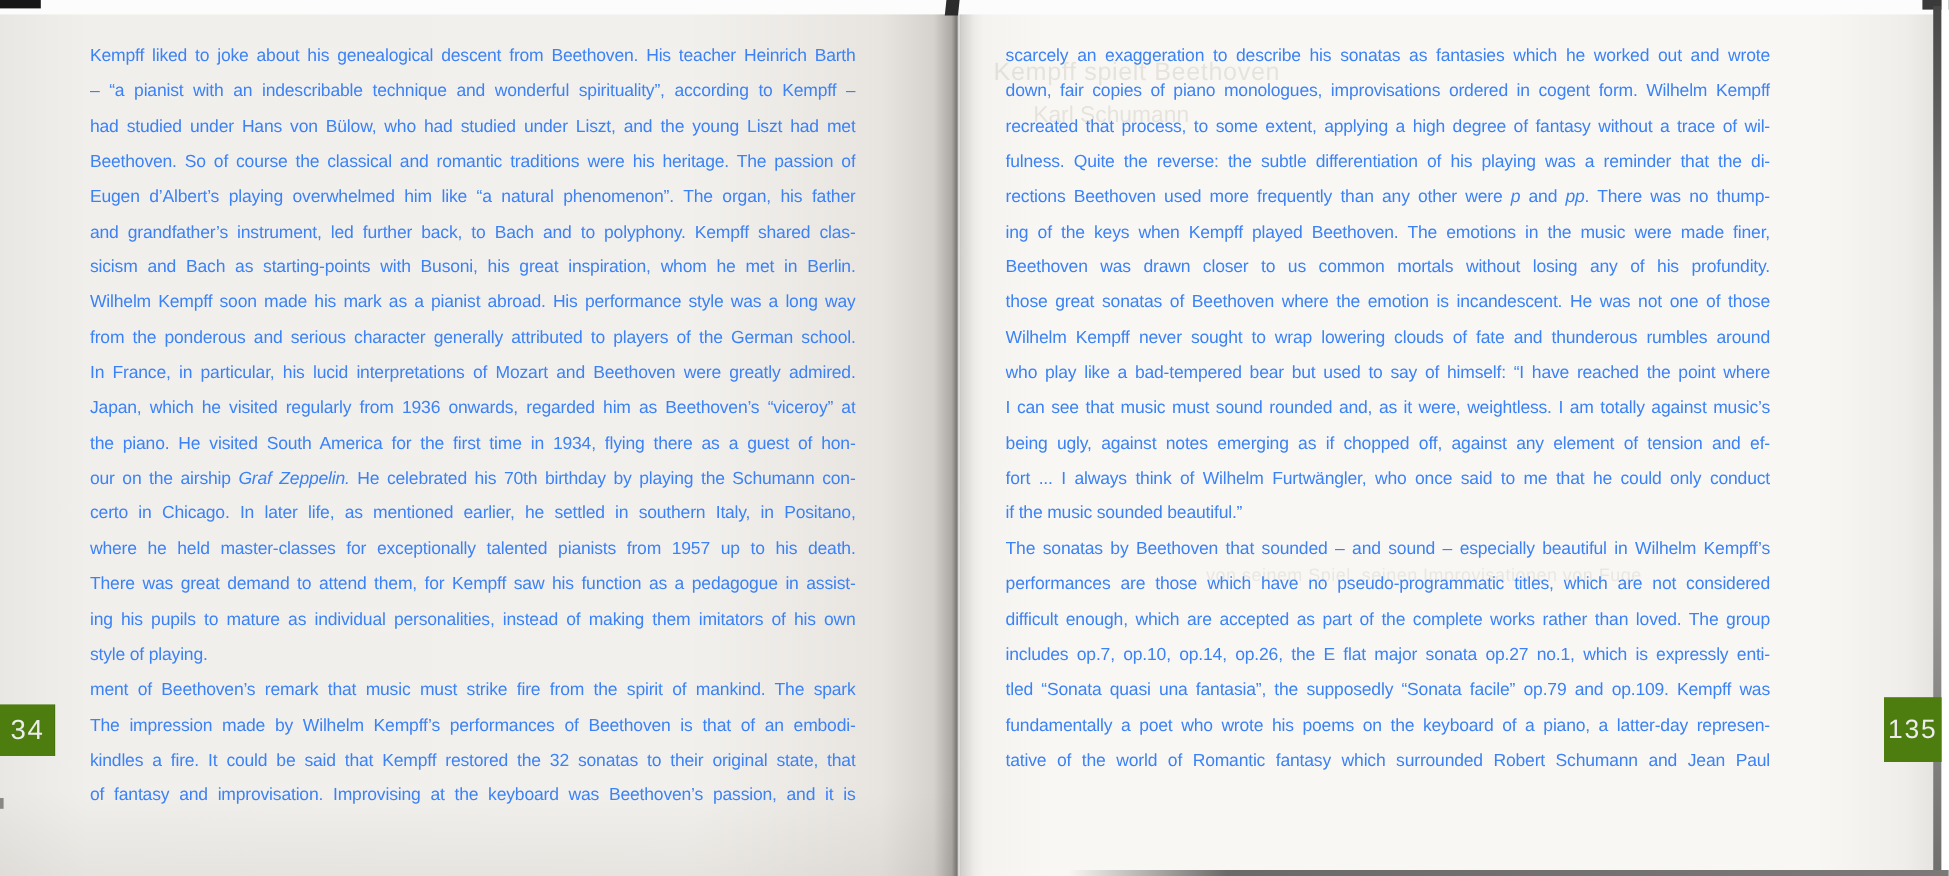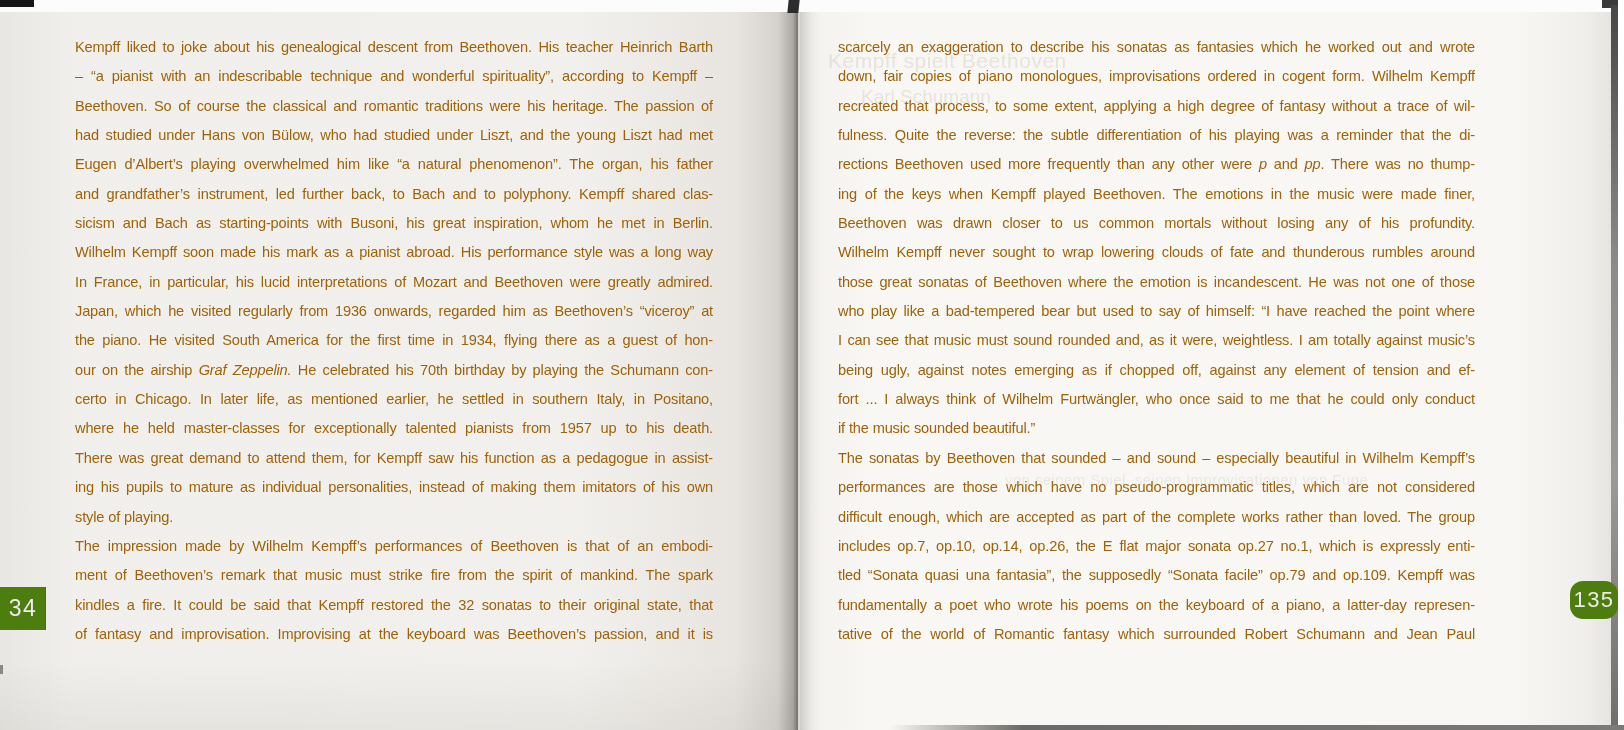--- a/index.html
+++ b/index.html
@@ -38,40 +38,40 @@
     left:800px;top:12px;width:811px;height:718px;
     background:linear-gradient(90deg,#e3e1dd,#f4f3f0 2.5%,#f8f7f4 9%,#f8f7f4 88%,#f0eeea 97%,#e6e4e0);
   }
 
   
   .textblock{position:absolute;top:33px;}
   .text-left{left:75px;width:638px;}
   .text-right{left:838px;width:637px;}
   .line{
     font-size:14.6px;line-height:29.35px;height:29.35px;overflow:hidden;
-    color:#a16207;letter-spacing:-0.15px;
+    color:#3b82f6;letter-spacing:-0.15px;
     text-align:justify;text-align-last:justify;
   }
   .line.last{text-align:left;text-align-last:left;}
   .line i{font-style:italic;}
 
   
   .ghost{color:#8d8066;opacity:0.16;filter:blur(0.6px);white-space:nowrap;}
   .ghost-1{left:828px;top:49px;font-size:21px;letter-spacing:0.5px;}
   .ghost-2{left:861px;top:86px;font-size:19px;}
   .ghost-3{left:1005px;top:471px;font-size:15px;letter-spacing:0.4px;opacity:0.13;}
 
   
   .badge{
     background:#4d7c0f;color:#ececec;
     display:flex;align-items:center;justify-content:center;
     letter-spacing:1.5px;
   }
   .badge-left{left:0;top:587px;width:46px;height:43px;font-size:23px;box-shadow:inset -1px 0 0 rgba(0,0,0,0.08);}
-  .badge-right{left:1570px;top:581px;width:48px;height:38px;font-size:22px;border-radius:13px;}
+  .badge-right{left:1570px;top:581px;width:48px;height:54px;font-size:22px;}
 </style>
 </head>
 <body>
 
 <div class="abs top-strip"></div>
 <div class="abs page-left"></div>
 <div class="abs page-right"></div>
 <div class="abs gutter-shadow"></div>
 
 <div class="abs mark-topleft"></div>
@@ -82,50 +82,51 @@
 <div class="abs bottom-strip"></div>
 <div class="abs mark-leftedge"></div>
 
 <div class="abs ghost ghost-1">Kempff spielt Beethoven</div>
 <div class="abs ghost ghost-2">Karl Schumann</div>
 <div class="abs ghost ghost-3">von seinem Spiel, seinen Improvisationen von Fuge</div>
 
 <div class="textblock text-left">
     <div class="line">Kempff liked to joke about his genealogical descent from Beethoven. His teacher Heinrich Barth</div>
     <div class="line">– “a pianist with an indescribable technique and wonderful spirituality”, according to Kempff –</div>
+    <div class="line">had studied under Hans von Bülow, who had studied under Liszt, and the young Liszt had met</div>
     <div class="line">Beethoven. So of course the classical and romantic traditions were his heritage. The passion of</div>
-    <div class="line">had studied under Hans von Bülow, who had studied under Liszt, and the young Liszt had met</div>
     <div class="line">Eugen d’Albert’s playing overwhelmed him like “a natural phenomenon”. The organ, his father</div>
     <div class="line">and grandfather’s instrument, led further back, to Bach and to polyphony. Kempff shared clas-</div>
     <div class="line">sicism and Bach as starting-points with Busoni, his great inspiration, whom he met in Berlin.</div>
     <div class="line">Wilhelm Kempff soon made his mark as a pianist abroad. His performance style was a long way</div>
+    <div class="line">from the ponderous and serious character generally attributed to players of the German school.</div>
     <div class="line">In France, in particular, his lucid interpretations of Mozart and Beethoven were greatly admired.</div>
     <div class="line">Japan, which he visited regularly from 1936 onwards, regarded him as Beethoven’s “viceroy” at</div>
     <div class="line">the piano. He visited South America for the first time in 1934, flying there as a guest of hon-</div>
     <div class="line">our on the airship <i>Graf Zeppelin.</i> He celebrated his 70th birthday by playing the Schumann con-</div>
     <div class="line">certo in Chicago. In later life, as mentioned earlier, he settled in southern Italy, in Positano,</div>
     <div class="line">where he held master-classes for exceptionally talented pianists from 1957 up to his death.</div>
     <div class="line">There was great demand to attend them, for Kempff saw his function as a pedagogue in assist-</div>
     <div class="line">ing his pupils to mature as individual personalities, instead of making them imitators of his own</div>
     <div class="line last">style of playing.</div>
+    <div class="line">ment of Beethoven’s remark that music must strike fire from the spirit of mankind. The spark</div>
     <div class="line">The impression made by Wilhelm Kempff’s performances of Beethoven is that of an embodi-</div>
-    <div class="line">ment of Beethoven’s remark that music must strike fire from the spirit of mankind. The spark</div>
     <div class="line">kindles a fire. It could be said that Kempff restored the 32 sonatas to their original state, that</div>
     <div class="line">of fantasy and improvisation. Improvising at the keyboard was Beethoven’s passion, and it is</div>
   </div>
 <div class="textblock text-right">
     <div class="line">scarcely an exaggeration to describe his sonatas as fantasies which he worked out and wrote</div>
     <div class="line">down, fair copies of piano monologues, improvisations ordered in cogent form. Wilhelm Kempff</div>
     <div class="line">recreated that process, to some extent, applying a high degree of fantasy without a trace of wil-</div>
     <div class="line">fulness. Quite the reverse: the subtle differentiation of his playing was a reminder that the di-</div>
     <div class="line">rections Beethoven used more frequently than any other were <i>p</i> and <i>pp</i>. There was no thump-</div>
     <div class="line">ing of the keys when Kempff played Beethoven. The emotions in the music were made finer,</div>
     <div class="line">Beethoven was drawn closer to us common mortals without losing any of his profundity.</div>
+    <div class="line">those great sonatas of Beethoven where the emotion is incandescent. He was not one of those</div>
     <div class="line">Wilhelm Kempff never sought to wrap lowering clouds of fate and thunderous rumbles around</div>
-    <div class="line">those great sonatas of Beethoven where the emotion is incandescent. He was not one of those</div>
     <div class="line">who play like a bad-tempered bear but used to say of himself: “I have reached the point where</div>
     <div class="line">I can see that music must sound rounded and, as it were, weightless. I am totally against music’s</div>
     <div class="line">being ugly, against notes emerging as if chopped off, against any element of tension and ef-</div>
     <div class="line">fort ... I always think of Wilhelm Furtwängler, who once said to me that he could only conduct</div>
     <div class="line last">if the music sounded beautiful.”</div>
     <div class="line">The sonatas by Beethoven that sounded – and sound – especially beautiful in Wilhelm Kempff’s</div>
     <div class="line">performances are those which have no pseudo-programmatic titles, which are not considered</div>
     <div class="line">difficult enough, which are accepted as part of the complete works rather than loved. The group</div>
     <div class="line">includes op.7, op.10, op.14, op.26, the E flat major sonata op.27 no.1, which is expressly enti-</div>
     <div class="line">tled “Sonata quasi una fantasia”, the supposedly “Sonata facile” op.79 and op.109. Kempff was</div>

